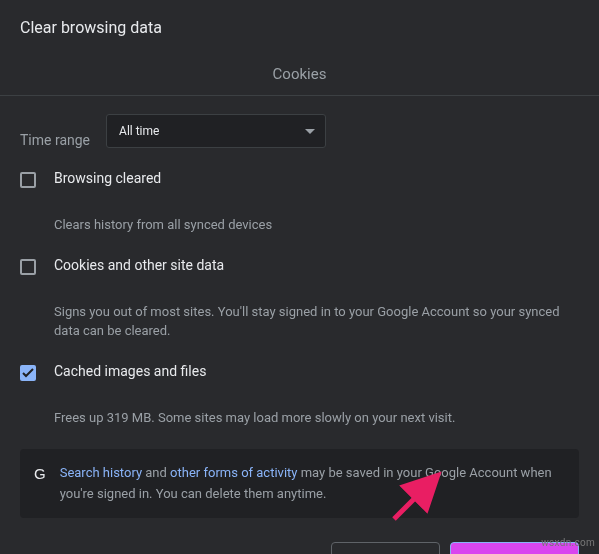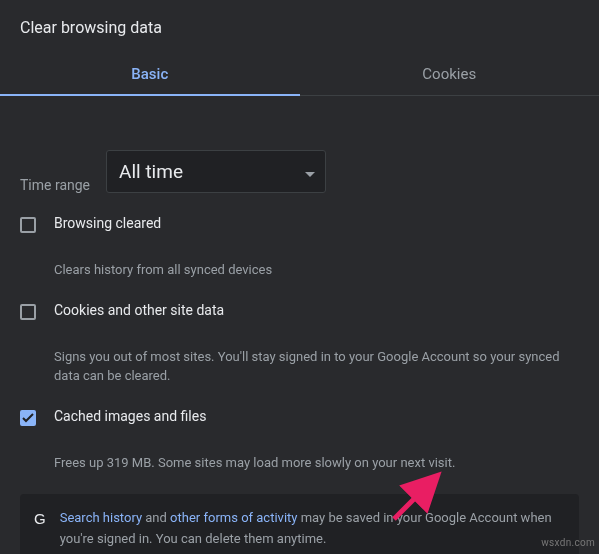--- a/index.html
+++ b/index.html
@@ -66,24 +66,23 @@
     }
     .select {
       display: flex;
       align-items: center;
       justify-content: space-between;
       background: #202124;
       border: 1px solid #3c4043;
       border-radius: 3px;
       padding: 9px 10px 9px 12px;
       width: 220px;
-      font-size: 19px;
-      color: #e8eaed;
-      cursor: pointer;
-      margin-top: 36px;
+      font-size: 12px;
+      color: #e8eaed;
+      cursor: pointer;
     }
     .options {
       display: flex;
       flex-direction: column;
       gap: 22px;
     }
     .option {
       display: flex;
       gap: 18px;
       align-items: flex-start;
@@ -190,21 +189,20 @@
       pointer-events: none;
     }
   </style>
 </head>
 <body>
 
 <div class="dialog">
   <div class="title">Clear browsing data</div>
 
   <div class="tabs">
-    <div class="tab active">Basic</div>
     <div class="tab">Cookies</div>
   </div>
 
   <div class="time-row">
     <span class="time-label">Time range</span>
     <div class="select">
       <span>All time</span>
       <span>
         <svg width="10" height="6" viewBox="0 0 10 6">
             <path d="M0 0 L5 5 L10 0 Z" fill="#9aa0a6"></path>

